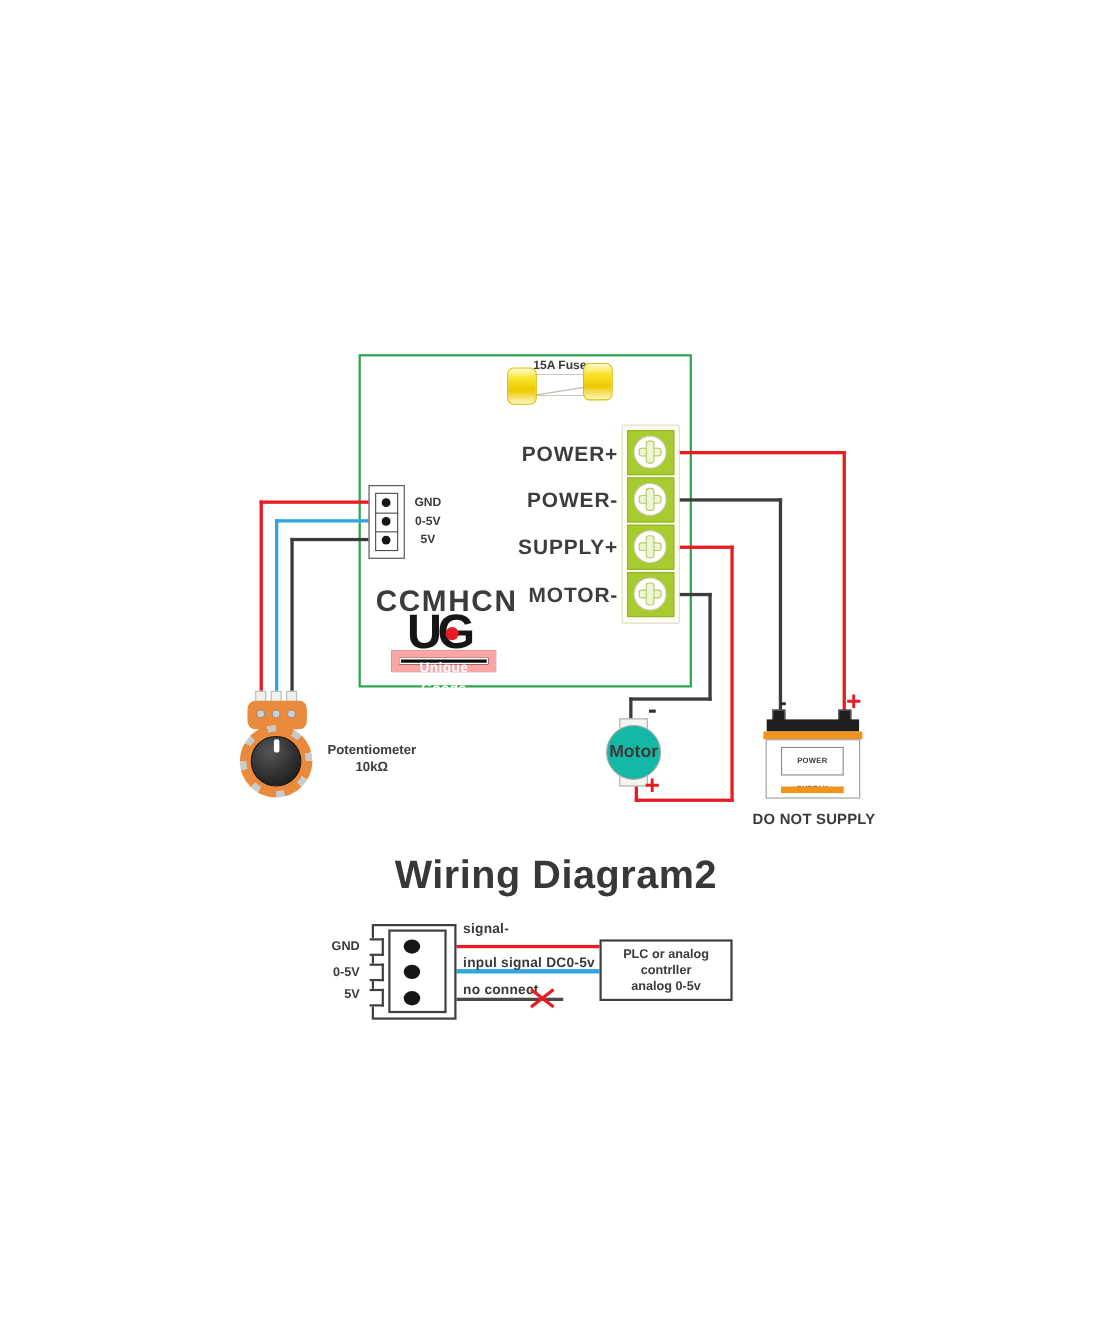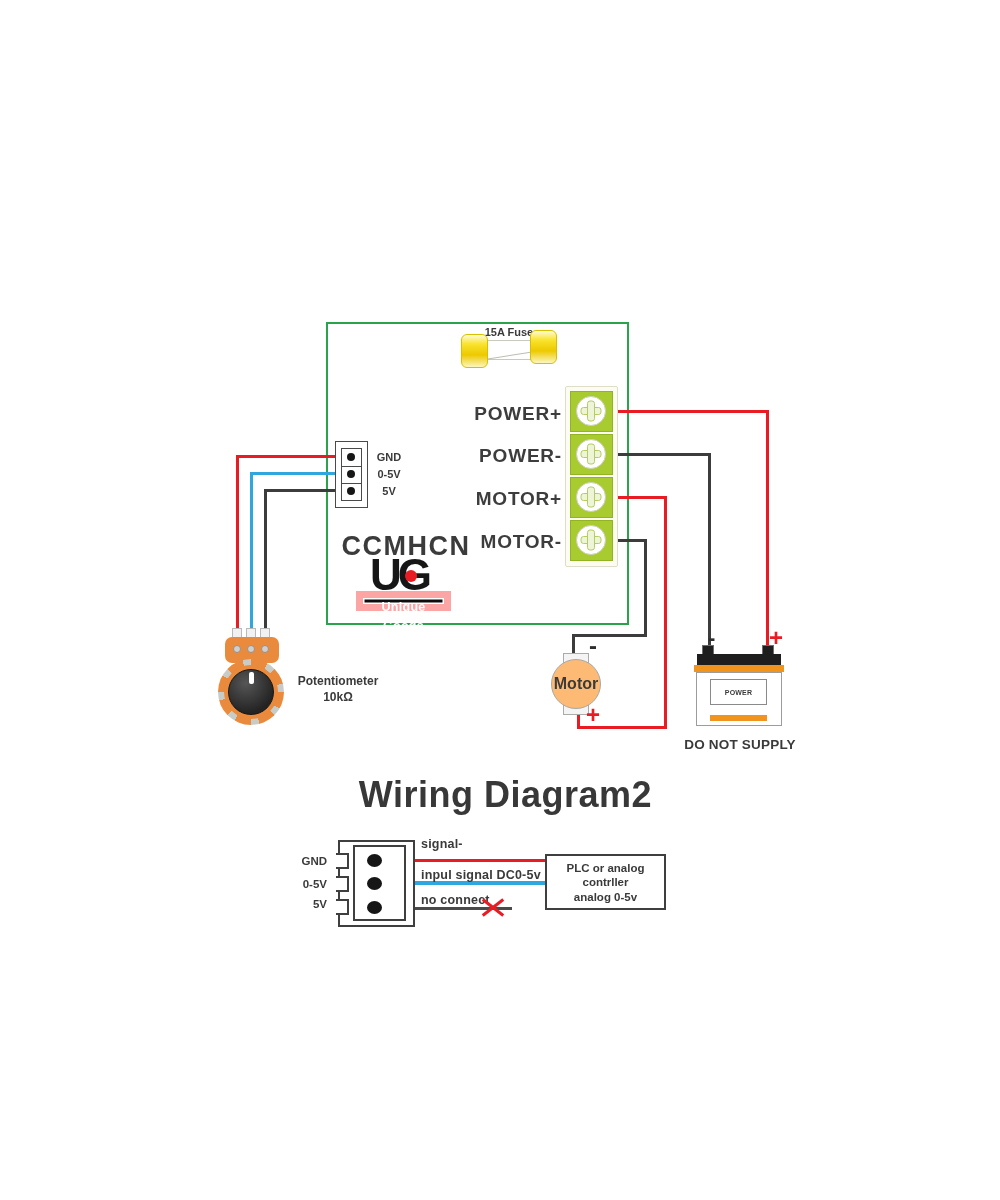--- a/index.html
+++ b/index.html
@@ -59,21 +59,21 @@
   .potring { position:absolute; left:218px; top:659px; width:66px; height:66px; border-radius:50%;
              background:repeating-conic-gradient(var(--pot_orange,#e98a3c) 0deg 30deg, #c8ccc9 30deg 45deg); }
   .potdisc { position:absolute; left:224px; top:665px; width:54px; height:54px; border-radius:50%; background:var(--pot_orange,#e98a3c); }
   .potknob { position:absolute; left:228px; top:669px; width:46px; height:46px; border-radius:50%;
              background:radial-gradient(circle at 38% 30%, #565656, #232323 72%); border:1.5px solid #141414; }
   .potind { position:absolute; left:249px; top:672px; width:4.5px; height:12px; border-radius:2px; background:#fff; }
   .potlabel { position:absolute; left:293px; width:90px; text-align:center; font-size:12px; font-weight:800; }
 
   
   .mtab { position:absolute; left:563px; width:26px; height:13px; background:#f4f4f4; border:1px solid #ababab; }
-  .mcirc { position:absolute; left:551px; top:659px; width:50px; height:50px; border-radius:50%; background:#fdba74; border:1.5px solid #a8a8a8;
+  .mcirc { position:absolute; left:551px; top:659px; width:50px; height:50px; border-radius:50%; background:#14b8a6; border:1.5px solid #a8a8a8;
            display:flex; align-items:center; justify-content:center; font-size:16px; font-weight:800; color:#3b3b3b; }
   .sign { position:absolute; font-weight:900; }
 
   
   .post { position:absolute; top:645px; width:12px; height:11px; background:#1e1e1e; border:1px solid #6e6e6e; }
   .bband { position:absolute; left:697px; top:654px; width:84px; height:11px; background:#1e1e1e; }
   .oband { position:absolute; left:694px; top:665px; width:90px; height:7px; background:var(--battery_orange,#f0941e); }
   .bbody { position:absolute; left:696px; top:672px; width:86px; height:54px; background:#fff; border:1.5px solid #9c9c9c; }
   .psbox { position:absolute; left:710px; top:679px; width:57px; height:26px; border:1px solid #8a8a8a; background:#fff;
            font-size:7px; font-weight:800; text-align:center; line-height:25px; letter-spacing:0.2px; }
@@ -137,21 +137,21 @@
     </div>
   <div class="cell" style="top:477px;">
       <div class="screw"></div>
     </div>
   <div class="cell" style="top:520px;">
       <div class="screw"></div>
     </div>
 
   <div class="tlabel" style="top:404px;">POWER+</div>
   <div class="tlabel" style="top:446px;">POWER-</div>
-  <div class="tlabel" style="top:489px;">MOTOR+</div>
+  <div class="tlabel" style="top:489px;">SUPPLY+</div>
   <div class="tlabel" style="top:532px;">MOTOR-</div>
 
   <div class="c1outer"></div>
   <div class="c1inner"></div>
   <div class="c1div" style="top:466px;"></div>
   <div class="c1div" style="top:483px;"></div>
   <div class="pin" style="left:347px; top:453px;"></div>
   <div class="pin" style="left:347px; top:470px;"></div>
   <div class="pin" style="left:347px; top:487px;"></div>
   <div class="pinlabel" style="top:451px;">GND</div>

